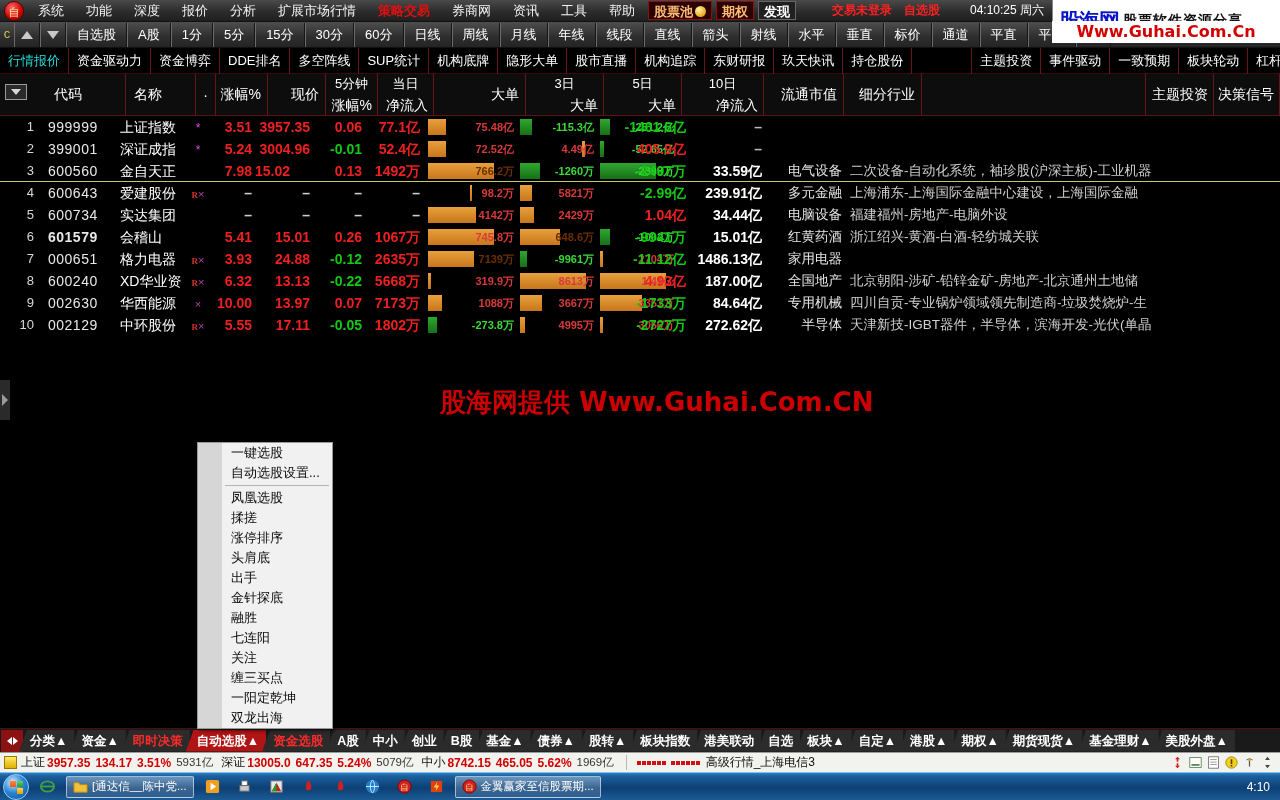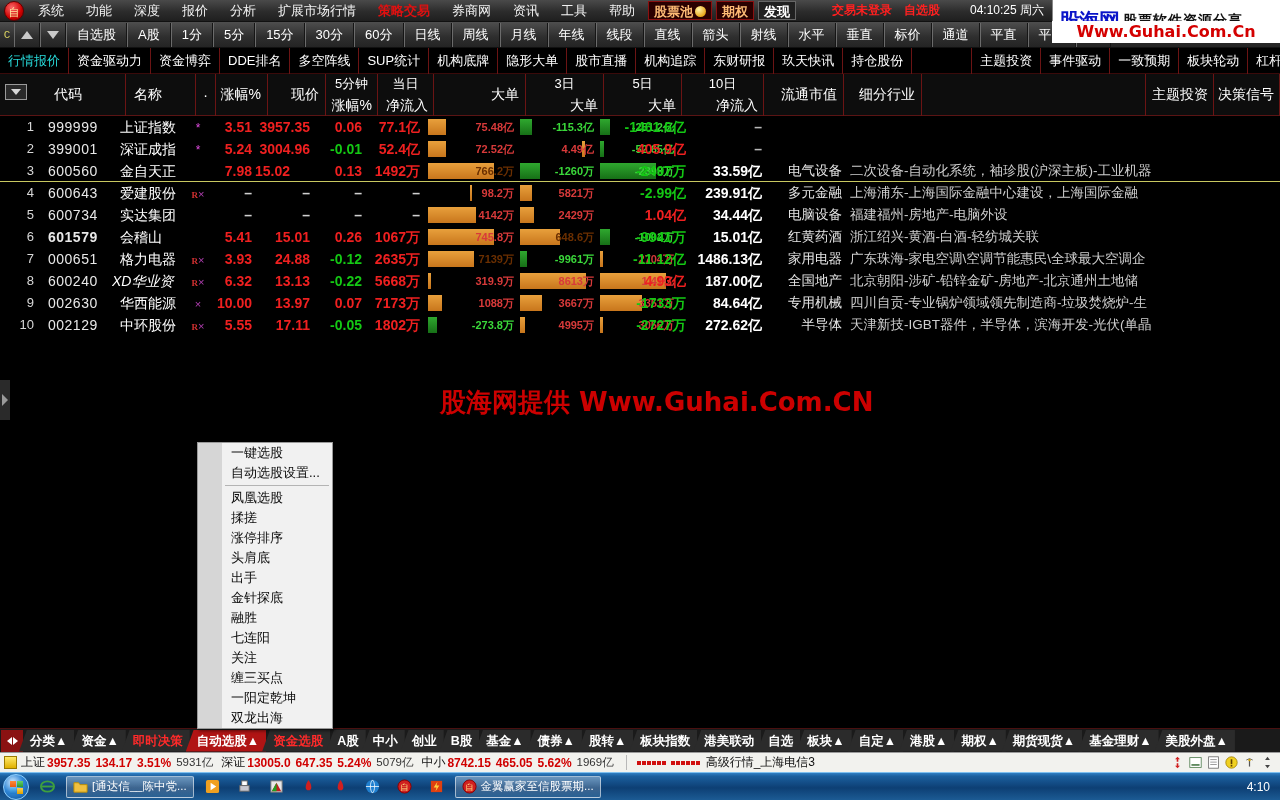--- a/index.html
+++ b/index.html
@@ -572,26 +572,25 @@
             <div class="bar green" style="width: 7px; left: 0px;"></div>
             <div class="barlabel bl-green" style="right: 4px;">-9961万</div>
           </div>
           <div class="barcell" style="left: 600px; width: 78px;">
             <div class="bar orange" style="width: 3px; left: 0px;"></div>
             <div class="barlabel bl-red" style="right: 4px;">2704万</div>
           </div>
           <div class="cell green num" style="left: 608px; width: 82px; text-align: right; padding-right: 4px;">-11.12亿</div>
           <div class="cell white num" style="left: 690px; width: 78px; text-align: right; padding-right: 6px;">1486.13亿</div>
           <div class="cell indname" style="left: 768px; width: 78px; text-align: right; padding-right: 4px;">家用电器</div>
-          <div class="cell concept" style="left: 850px; width: 430px; text-align: left; padding-left: 0px;">广东珠海-家电空调\空调节能惠民\全球最大空调企</div>
         </div>
         <div class="row" style="top: 154px;">
           <div class="cell idx" style="left: 4px; width: 34px; text-align: right; padding-right: 4px;">8</div>
           <div class="cell code" style="left: 44px; width: 72px; text-align: left; padding-left: 4px;">600240</div>
-          <div class="cell name" style="left: 112px; width: 72px; text-align: left; padding-left: 0px; font-style: italic;">XD华业资</div>
+          <div class="cell name" style="left: 120px; width: 72px; text-align: left; padding-left: 0px;">XD华业资</div>
           <div class="cell" style="left: 186px; width: 24px; text-align: center;"><span class="mark-r">R</span><span class="mark-x">×</span></div>
           <div class="cell red num" style="left: 200px; width: 56px; text-align: right; padding-right: 4px;">6.32</div>
           <div class="cell red num" style="left: 256px; width: 58px; text-align: right; padding-right: 4px;">13.13</div>
           <div class="cell green num" style="left: 314px; width: 52px; text-align: right; padding-right: 4px;">-0.22</div>
           <div class="cell red num" style="left: 366px; width: 58px; text-align: right; padding-right: 4px;">5668万</div>
           <div class="barcell" style="left: 428px; width: 90px;">
             <div class="bar orange" style="width: 3px; left: 0px;"></div>
             <div class="barlabel bl-red" style="right: 4px;">319.9万</div>
           </div>
           <div class="barcell" style="left: 520px; width: 78px;">

